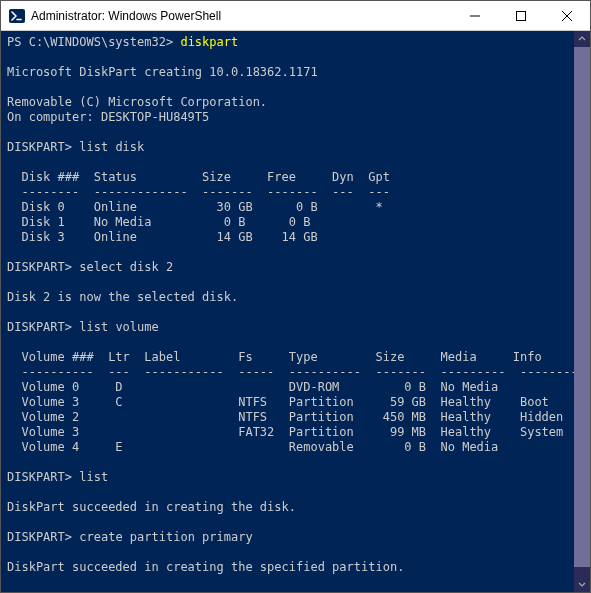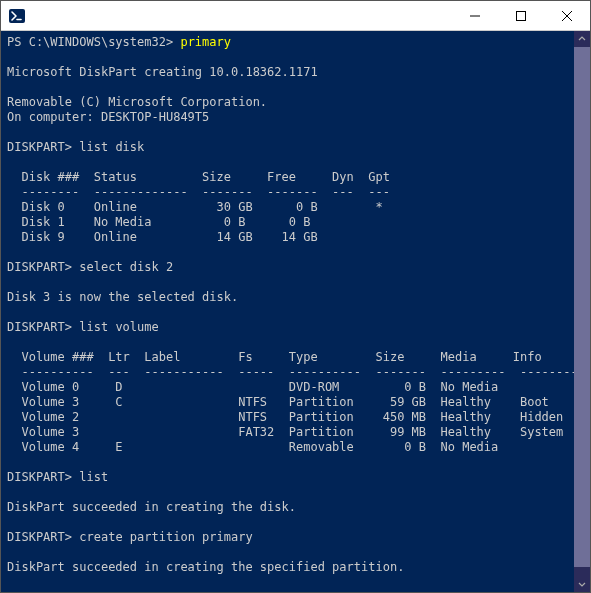--- a/index.html
+++ b/index.html
@@ -25,58 +25,59 @@
 
 <div class="window">
   <div class="titlebar">
     <span class="icon">
       <svg width="16" height="16" viewBox="0 0 16 16">
         <rect x="0" y="1" width="16" height="14" rx="2" fill="#012456"></rect>
         <path d="M3 4 L7 8 L3 12" stroke="#fff" stroke-width="1.6" fill="none" stroke-linecap="round" stroke-linejoin="round"></path>
         <line x1="8" y1="11.5" x2="12" y2="11.5" stroke="#fff" stroke-width="1.6" stroke-linecap="round"></line>
       </svg>
     </span>
+    <span class="title">Administrator: Windows PowerShell</span>
     <span class="spacer"></span>
     <button class="winbtn">
       <svg width="10" height="10" viewBox="0 0 10 10">
           <line x1="0" y1="5" x2="10" y2="5" stroke="#000" stroke-width="1"></line>
         </svg>
     </button>
     <button class="winbtn">
       <svg width="10" height="10" viewBox="0 0 10 10">
           <rect x="0.5" y="0.5" width="9" height="9" fill="none" stroke="#000" stroke-width="1"></rect>
         </svg>
     </button>
     <button class="winbtn close">
       <svg width="10" height="10" viewBox="0 0 10 10">
           <line x1="0" y1="0" x2="10" y2="10" stroke="#000" stroke-width="1"></line>
           <line x1="10" y1="0" x2="0" y2="10" stroke="#000" stroke-width="1"></line>
         </svg>
     </button>
   </div>
 
   <div class="client">
-    <div class="terminal"><span>PS C:\WINDOWS\system32&gt;</span> <span class="cmd">primary</span>
+    <div class="terminal"><span>PS C:\WINDOWS\system32&gt;</span> <span class="cmd">diskpart</span>
 
 <span>Microsoft DiskPart creating 10.0.18362.1171</span>
 
 <span>Removable (C) Microsoft Corporation.</span>
 <span>On computer: DESKTOP-HU849T5</span>
 
 <span>DISKPART&gt;</span> <span>list disk</span>
 
 <span>  Disk ###  Status         Size     Free     Dyn  Gpt</span>
 <span>  --------  -------------  -------  -------  ---  ---</span>
 <span>  Disk 0    Online           30 GB      0 B        *</span>
 <span>  Disk 1    No Media          0 B      0 B</span>
-<span>  Disk 9    Online           14 GB    14 GB</span>
+<span>  Disk 3    Online           14 GB    14 GB</span>
 
 <span>DISKPART&gt;</span> <span>select disk 2</span>
 
-<span>Disk 3 is now the selected disk.</span>
+<span>Disk 2 is now the selected disk.</span>
 
 <span>DISKPART&gt;</span> <span>list volume</span>
 
 <span>  Volume ###  Ltr  Label        Fs     Type        Size     Media     Info</span>
 <span>  ----------  ---  -----------  -----  ----------  -------  ---------  --------</span>
 <span>  Volume 0     D                       DVD-ROM         0 B  No Media</span>
 <span>  Volume 3     C                NTFS   Partition     59 GB  Healthy    Boot</span>
 <span>  Volume 2                      NTFS   Partition    450 MB  Healthy    Hidden</span>
 <span>  Volume 3                      FAT32  Partition     99 MB  Healthy    System</span>
 <span>  Volume 4     E                       Removable       0 B  No Media</span>

